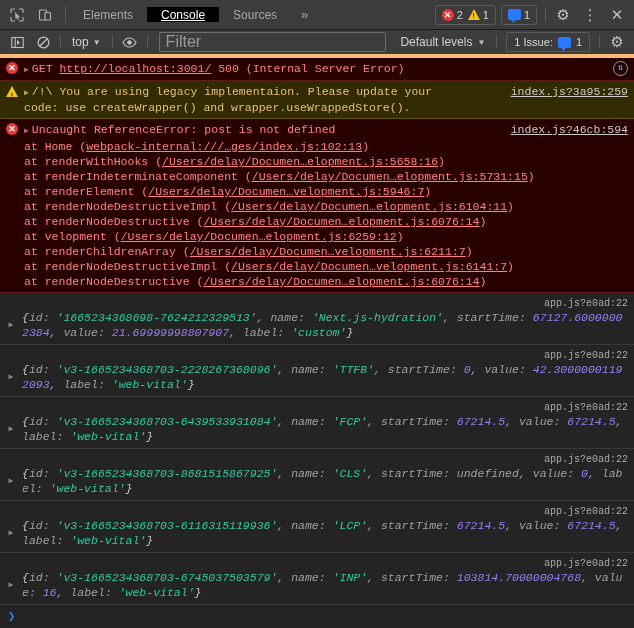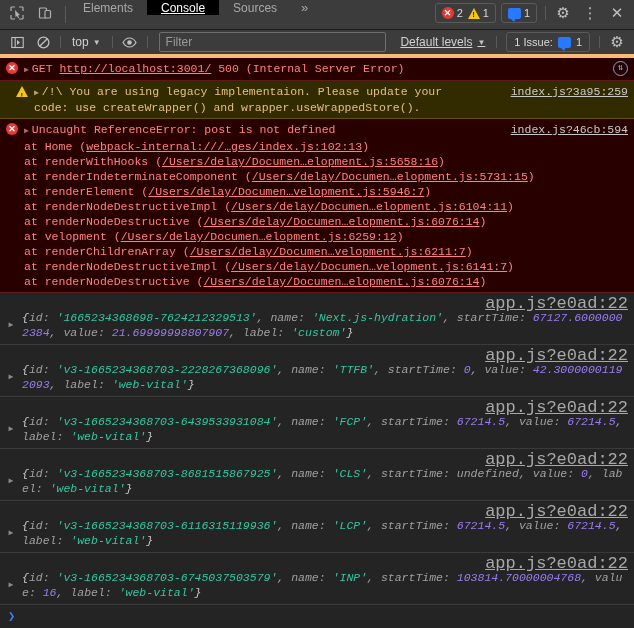--- a/index.html
+++ b/index.html
@@ -8,21 +8,21 @@
     background: #242424;
     font-family: "Liberation Sans", sans-serif;
     overflow: hidden;
   }
   .devtools { width: 634px; height: 628px; display: flex; flex-direction: column; background: #242424; }
 
   
   .tabbar {
     height: 30px; flex: 0 0 30px;
     background: #3c3c3c;
-    display: flex; align-items: flex-start;
+    display: flex; align-items: center;
     border-bottom: 1px solid #1a1a1a;
   }
   .tb-icons { display: flex; align-items: center; padding: 0 4px; gap: 2px; }
   .tb-icon {
     width: 26px; height: 26px;
     display: flex; align-items: center; justify-content: center;
     color: #b0b0b0; border-radius: 2px;
   }
   .vsep { width: 1px; background: #5a5a5a; margin: 6px 3px; align-self: stretch; }
   .tabs { display: flex; align-items: stretch; }
@@ -77,27 +77,27 @@
     color: #c0c0c0;
   }
   .ctx-select {
     display: flex; align-items: center; gap: 4px;
     font-size: 12px; color: #d0d0d0; padding: 0 6px; height: 22px;
   }
   .caret { font-size: 8px; color: #c0c0c0; }
   .filter-input {
     flex: 1; height: 20px; margin: 0 6px;
     background: #3c3c3c; border: 1px solid #6e6e6e; border-radius: 2px;
-    color: #d0d0d0; font-size: 12px; padding: 0 6px;
+    color: #d0d0d0; font-size: 16px; padding: 0 6px;
     font-family: "Liberation Sans", sans-serif;
   }
   .filter-input::placeholder { color: #9a9a9a; }
   .levels {
     display: flex; align-items: center; gap: 5px;
-    font-size: 12px; color: #d0d0d0; padding: 0 6px; white-space: nowrap; text-decoration: underline;
+    font-size: 12px; color: #d0d0d0; padding: 0 6px; white-space: nowrap;
   }
   .issues-pill {
     display: flex; align-items: center; gap: 5px;
     border: 1px solid #5a5a5a; border-radius: 3px;
     height: 20px; padding: 0 7px; font-size: 11px; color: #d8d8d8;
     white-space: nowrap; margin: 0 4px;
   }
 
   
   .console {
@@ -107,21 +107,21 @@
   }
   .row { display: flex; position: relative; }
 
   .row.error {
     background: #290000; border-bottom: 1px solid #5c1a1a;
     color: #ff8080; padding: 3px 6px 3px 0;
   }
   .row.error .badge-col { width: 24px; flex: 0 0 24px; display:flex; justify-content:center; padding-top:1px; }
   .row.warn {
     background: #332b00; border-bottom: 1px solid #665200;
-    color: #e3c07b; padding: 3px 6px 3px 10px;
+    color: #e3c07b; padding: 3px 6px 3px 0;
   }
   .row.warn .badge-col { width: 24px; flex: 0 0 24px; display:flex; justify-content:center; padding-top:2px; }
   .row.stack {
     background: #290000; color: #ff8080;
     padding: 0 6px 0 0;
   }
   .row.stack .badge-col { width: 24px; flex: 0 0 24px; }
 
   .arrow {
     color: #b06a6a; font-size: 8px; margin-right: 3px; display: inline-block;
@@ -143,21 +143,21 @@
 
   .stack-line { padding-left: 0; white-space: pre; }
   .fn { color: #ff8080; }
   .loc { text-decoration: underline; color: #ff8080; }
 
   
   .row.obj {
     background: #242424; border-bottom: 1px solid #3a3a3a;
     padding: 3px 6px 4px 0; flex-direction: column;
   }
-  .obj-src { text-align: right; color: #a8a8a8; text-decoration: underline; font-size: 17px; height: 14px; }
+  .obj-src { text-align: right; color: #a8a8a8; font-size: 10px; height: 14px; }
   .obj-body { display: flex; align-items: flex-start; }
   .obj-tri {
     width: 22px; flex: 0 0 22px; color: #888; font-size: 8px;
     display: flex; justify-content: center; align-items: center;
     padding-top: 7px;
   }
   .obj-text {
     flex: 1; font-style: italic; color: #a0a0a0;
     white-space: pre-wrap; word-break: break-all;
   }

